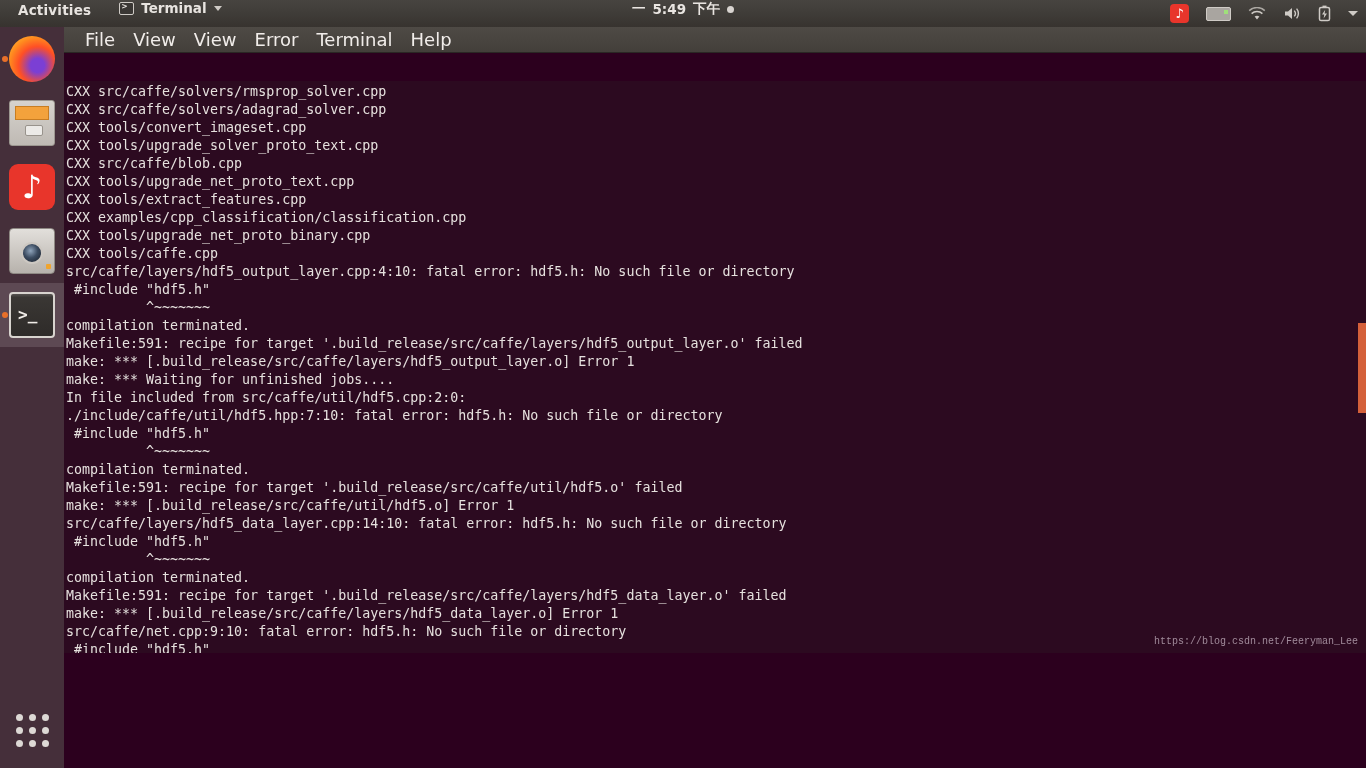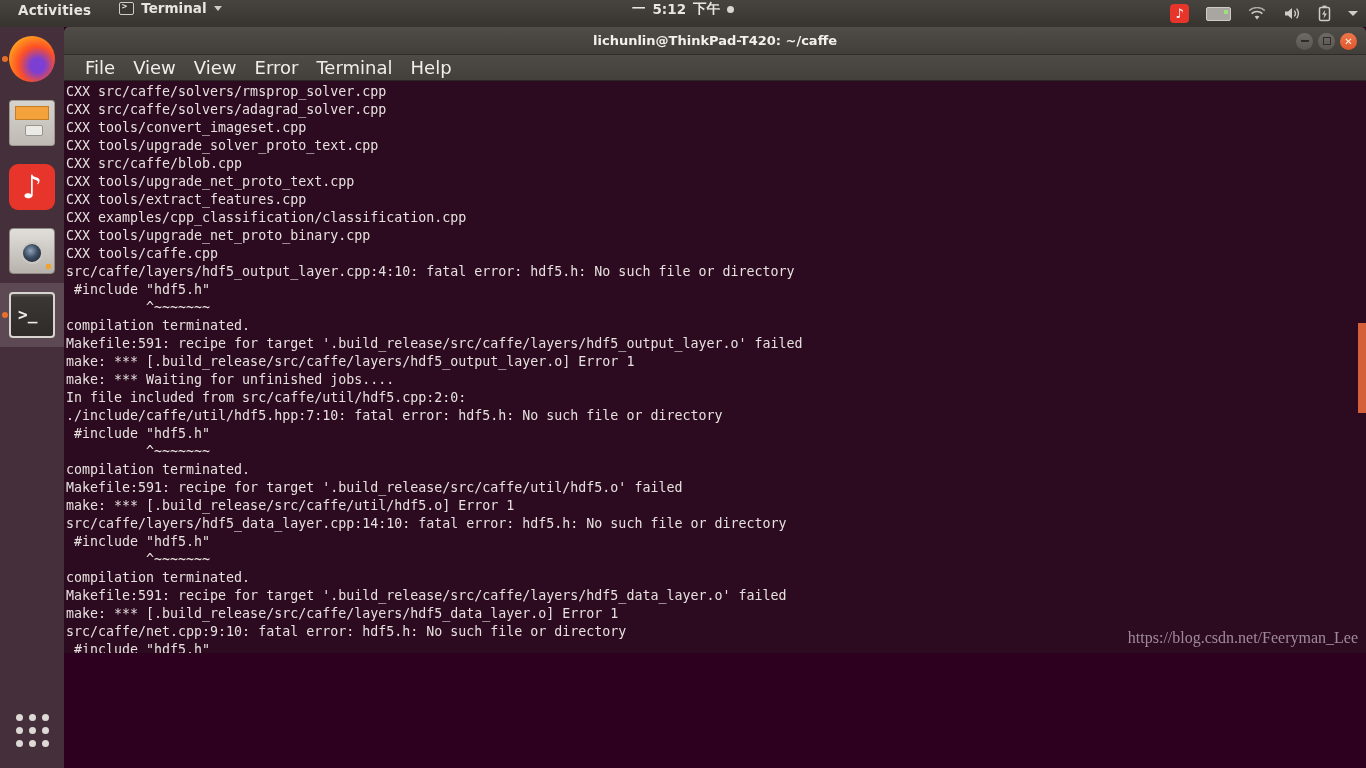--- a/index.html
+++ b/index.html
@@ -166,40 +166,40 @@
   #scrollbar{
     position:absolute; right:0; top:0; width:8px; height:687px;
     background:transparent;
   }
   #scrollthumb{
     position:absolute; right:0; top:242px; width:8px; height:90px;
     background:#d4603a;
   }
   #watermark{
     position:absolute; right:8px; bottom:6px;
-    color:#b9a6b4; font-size:16px; font-family:Liberation Serif, serif;
+    color:#b9a6b4; font-size:10px; font-family:Liberation Mono, monospace;
     opacity:.82;
     margin-left:38px;
   }
 </style>
 </head>
 <body>
 
 <div id="topbar">
   <div id="activities">Activities</div>
 
   <div class="topbar-app">
     <span class="term-mini"></span>
     <span>Terminal</span>
     <span class="caret-down"></span>
   </div>
 
   <div id="clock">
     <span>一</span>
-    <span>5:12</span>
+    <span>5:49</span>
     <span>下午</span>
     <span class="dot"></span>
   </div>
 
   <div id="tray">
     <span class="netease">♪</span>
     <span class="kbd-icon"></span>
     <span>
       <svg class="tray-ic" width="18" height="14" viewBox="0 0 18 14">
         <path d="M9 12.6 L6.6 9.6 A4.2 4.2 0 0 1 11.4 9.6 Z" fill="#cfcbc6"></path>
@@ -264,32 +264,20 @@
         <i></i>
         <i></i>
         <i></i>
         <i></i>
     </span>
   </div>
 </div>
 
 <div id="window">
 
-  <div id="titlebar">
-    <span id="wtitle">lichunlin@ThinkPad-T420: ~/caffe</span>
-    <div id="wbuttons">
-      <span class="wbtn min">
-          <span class="glyph"></span>
-        </span>
-      <span class="wbtn max">
-          <span class="glyph"></span>
-        </span>
-      <span class="wbtn close">✕</span>
-    </div>
-  </div>
 
   <div id="menubar">
     <span class="menu-item">File</span>
     <span class="menu-item">View</span>
     <span class="menu-item">View</span>
     <span class="menu-item">Error</span>
     <span class="menu-item">Terminal</span>
     <span class="menu-item">Help</span>
   </div>
 

